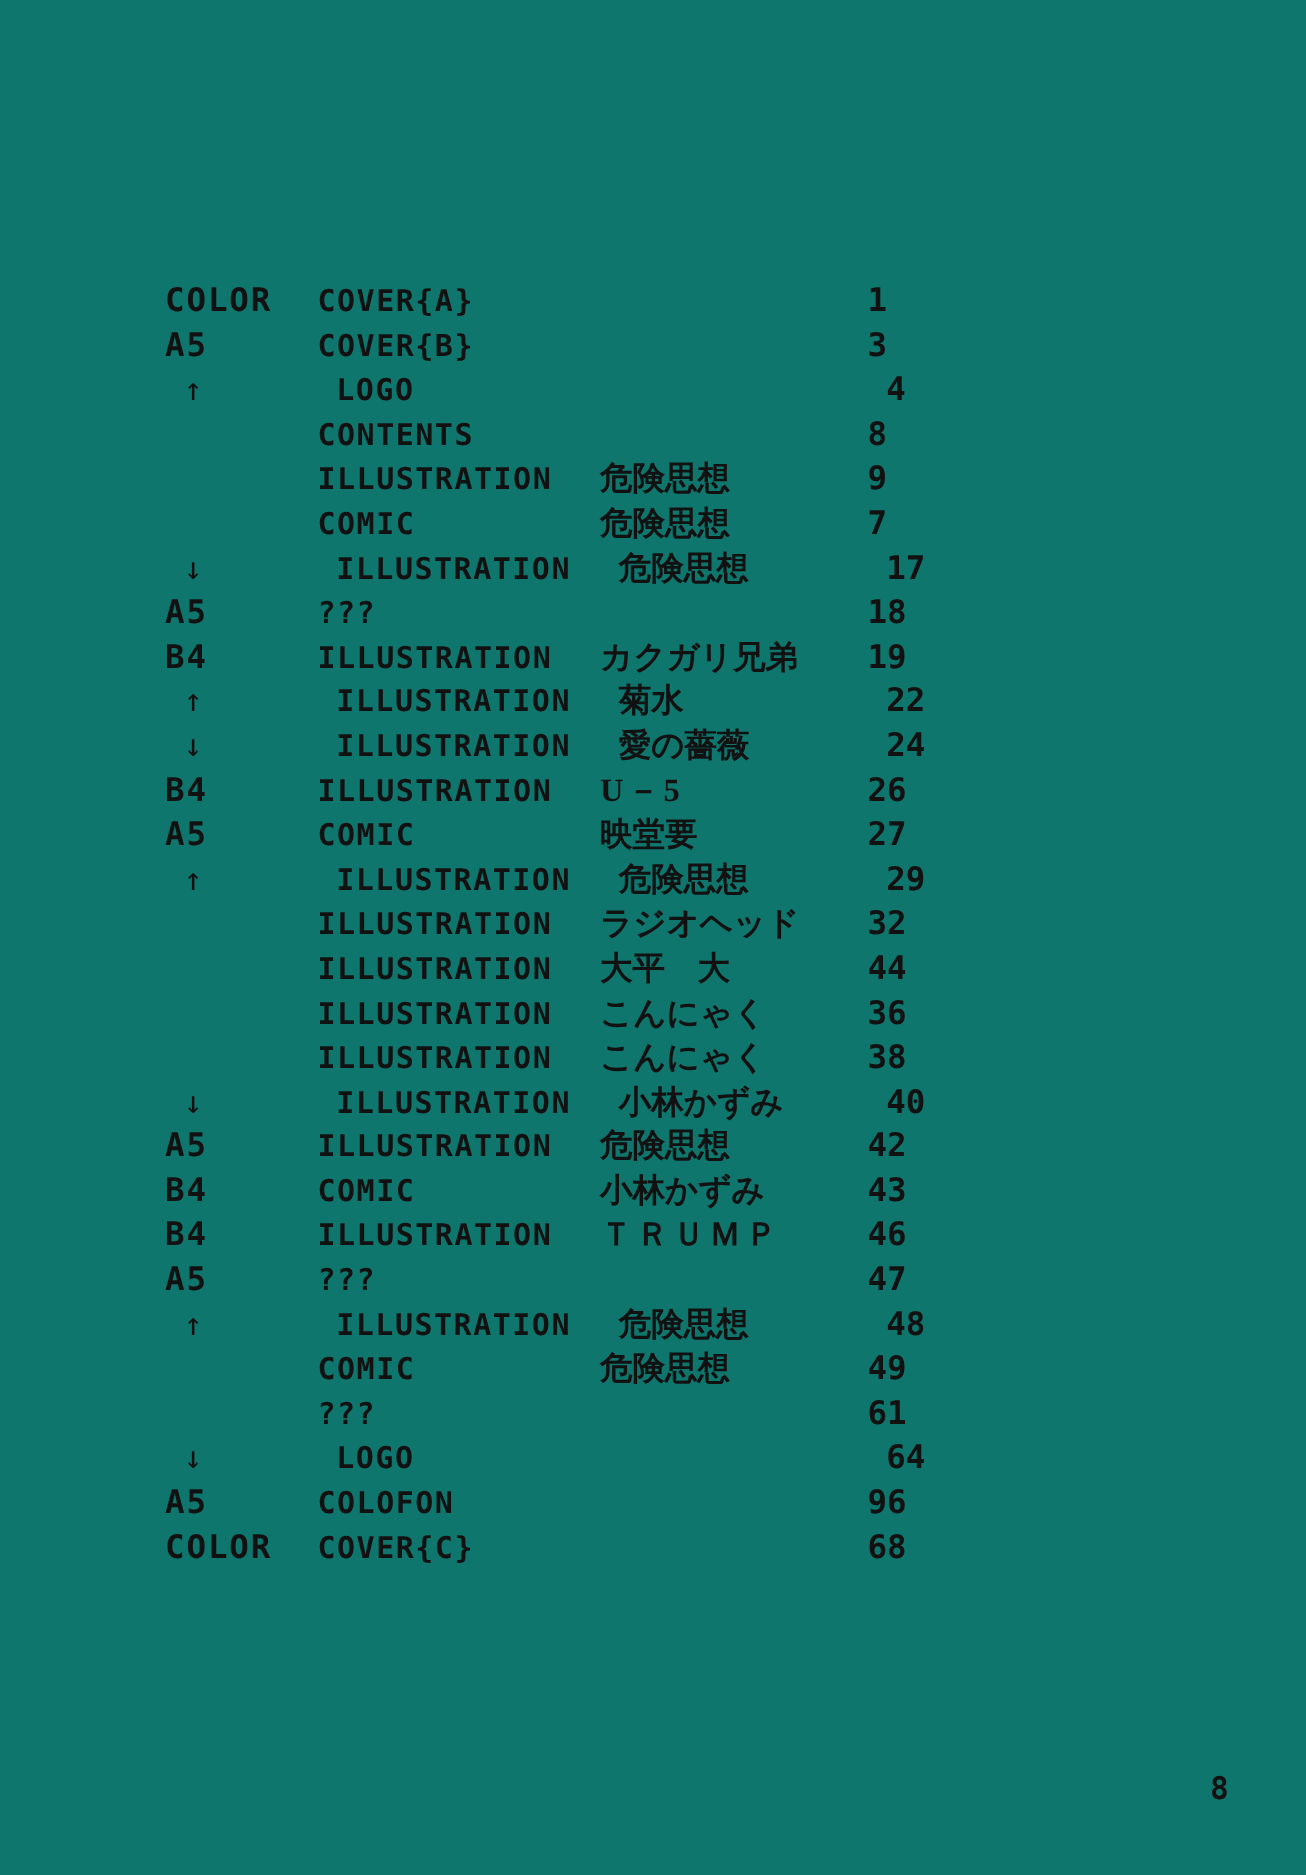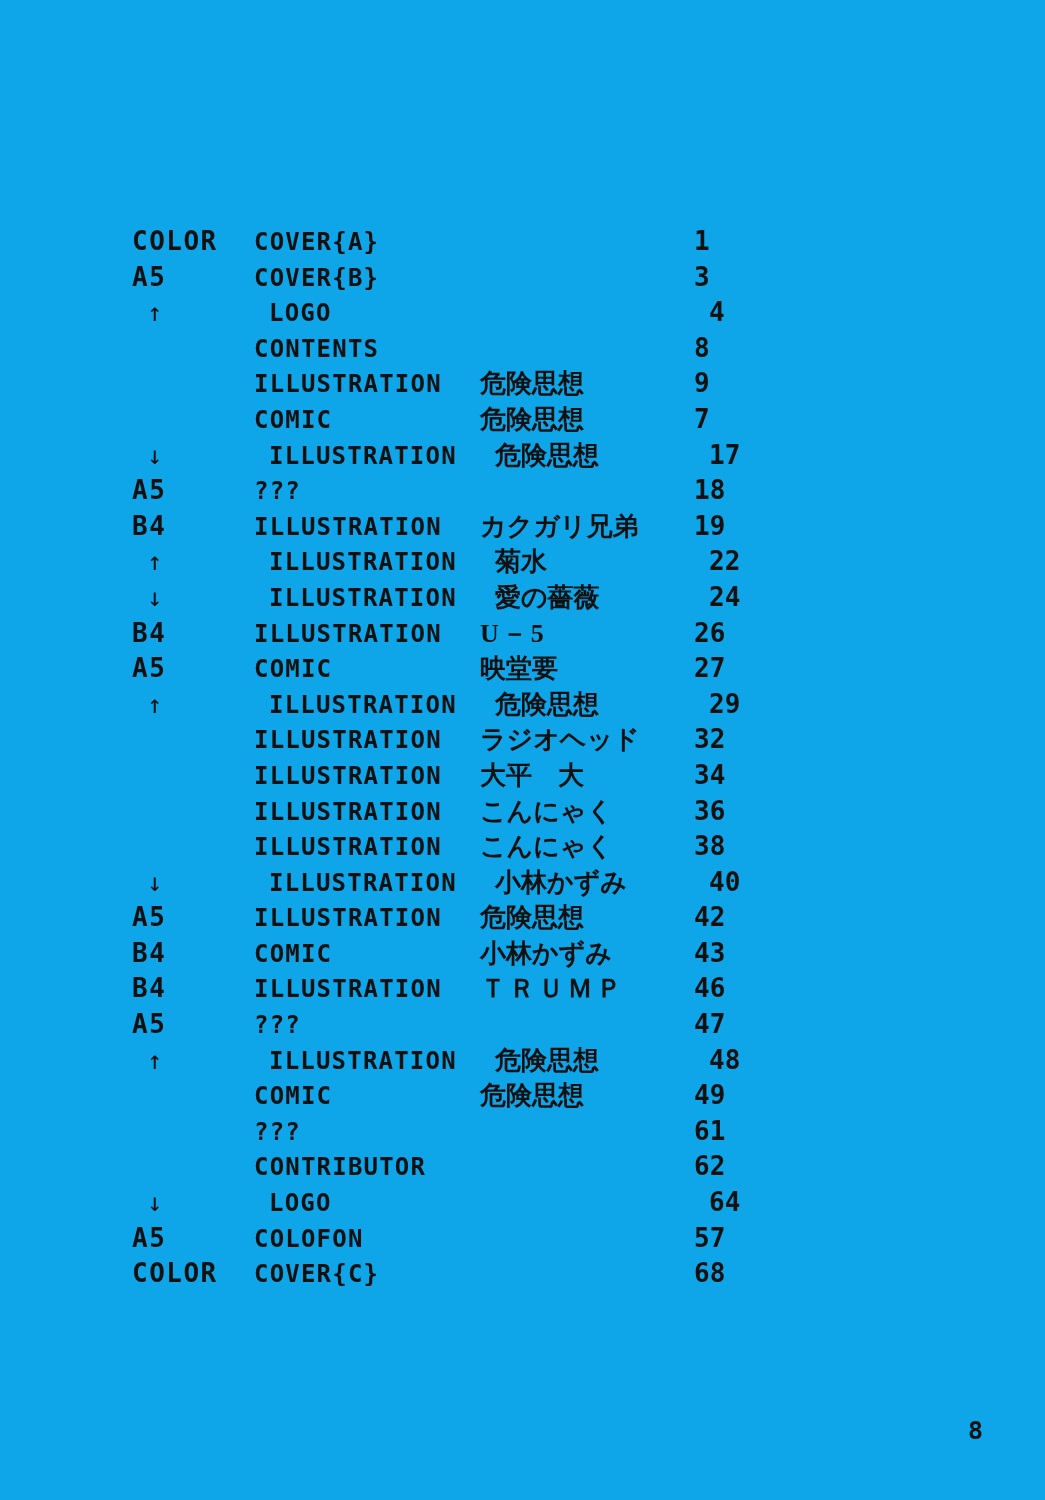--- a/index.html
+++ b/index.html
@@ -14,21 +14,21 @@
     font-family: "DejaVu Sans", sans-serif;
     color: #111111;
     overflow: hidden;
   }
 
   .page {
     position: absolute;
     top: 0; left: 0;
     width: 1045px;
     height: 1500px;
-    background: #0ea5e9;
+    background: #0f766e;
   }
 
   .toc {
     position: absolute;
     left: 132px;
     top: 228px;
     width: 640px;
   }
 
   .toc-row {
@@ -111,30 +111,29 @@
       <div class="toc-row"><div class="col-format"></div><div class="col-kind">COMIC</div><div class="col-author">危険思想</div><div class="col-page">7</div></div>
       <div class="toc-row"><div class="col-format arrow">↓</div><div class="col-kind">ILLUSTRATION</div><div class="col-author">危険思想</div><div class="col-page">17</div></div>
       <div class="toc-row"><div class="col-format">A5</div><div class="col-kind">???</div><div class="col-author"></div><div class="col-page">18</div></div>
       <div class="toc-row"><div class="col-format">B4</div><div class="col-kind">ILLUSTRATION</div><div class="col-author">カクガリ兄弟</div><div class="col-page">19</div></div>
       <div class="toc-row"><div class="col-format arrow">↑</div><div class="col-kind">ILLUSTRATION</div><div class="col-author">菊水</div><div class="col-page">22</div></div>
       <div class="toc-row"><div class="col-format arrow">↓</div><div class="col-kind">ILLUSTRATION</div><div class="col-author">愛の薔薇</div><div class="col-page">24</div></div>
       <div class="toc-row"><div class="col-format">B4</div><div class="col-kind">ILLUSTRATION</div><div class="col-author wide">U－5</div><div class="col-page">26</div></div>
       <div class="toc-row"><div class="col-format">A5</div><div class="col-kind">COMIC</div><div class="col-author">映堂要</div><div class="col-page">27</div></div>
       <div class="toc-row"><div class="col-format arrow">↑</div><div class="col-kind">ILLUSTRATION</div><div class="col-author">危険思想</div><div class="col-page">29</div></div>
       <div class="toc-row"><div class="col-format"></div><div class="col-kind">ILLUSTRATION</div><div class="col-author">ラジオヘッド</div><div class="col-page">32</div></div>
-      <div class="toc-row"><div class="col-format"></div><div class="col-kind">ILLUSTRATION</div><div class="col-author">大平　大</div><div class="col-page">34</div></div>
+      <div class="toc-row"><div class="col-format"></div><div class="col-kind">ILLUSTRATION</div><div class="col-author">大平　大</div><div class="col-page">44</div></div>
       <div class="toc-row"><div class="col-format"></div><div class="col-kind">ILLUSTRATION</div><div class="col-author">こんにゃく</div><div class="col-page">36</div></div>
       <div class="toc-row"><div class="col-format"></div><div class="col-kind">ILLUSTRATION</div><div class="col-author">こんにゃく</div><div class="col-page">38</div></div>
       <div class="toc-row"><div class="col-format arrow">↓</div><div class="col-kind">ILLUSTRATION</div><div class="col-author">小林かずみ</div><div class="col-page">40</div></div>
       <div class="toc-row"><div class="col-format">A5</div><div class="col-kind">ILLUSTRATION</div><div class="col-author">危険思想</div><div class="col-page">42</div></div>
       <div class="toc-row"><div class="col-format">B4</div><div class="col-kind">COMIC</div><div class="col-author">小林かずみ</div><div class="col-page">43</div></div>
       <div class="toc-row"><div class="col-format">B4</div><div class="col-kind">ILLUSTRATION</div><div class="col-author wide">ＴＲＵＭＰ</div><div class="col-page">46</div></div>
       <div class="toc-row"><div class="col-format">A5</div><div class="col-kind">???</div><div class="col-author"></div><div class="col-page">47</div></div>
       <div class="toc-row"><div class="col-format arrow">↑</div><div class="col-kind">ILLUSTRATION</div><div class="col-author">危険思想</div><div class="col-page">48</div></div>
       <div class="toc-row"><div class="col-format"></div><div class="col-kind">COMIC</div><div class="col-author">危険思想</div><div class="col-page">49</div></div>
       <div class="toc-row"><div class="col-format"></div><div class="col-kind">???</div><div class="col-author"></div><div class="col-page">61</div></div>
-      <div class="toc-row"><div class="col-format"></div><div class="col-kind">CONTRIBUTOR</div><div class="col-author"></div><div class="col-page">62</div></div>
       <div class="toc-row"><div class="col-format arrow">↓</div><div class="col-kind">LOGO</div><div class="col-author"></div><div class="col-page">64</div></div>
-      <div class="toc-row"><div class="col-format">A5</div><div class="col-kind">COLOFON</div><div class="col-author"></div><div class="col-page">57</div></div>
+      <div class="toc-row"><div class="col-format">A5</div><div class="col-kind">COLOFON</div><div class="col-author"></div><div class="col-page">96</div></div>
       <div class="toc-row"><div class="col-format">COLOR</div><div class="col-kind">COVER{C}</div><div class="col-author"></div><div class="col-page">68</div></div>
     </div>
   <div class="folio">8</div>
 </div>
 
 </body></html>

